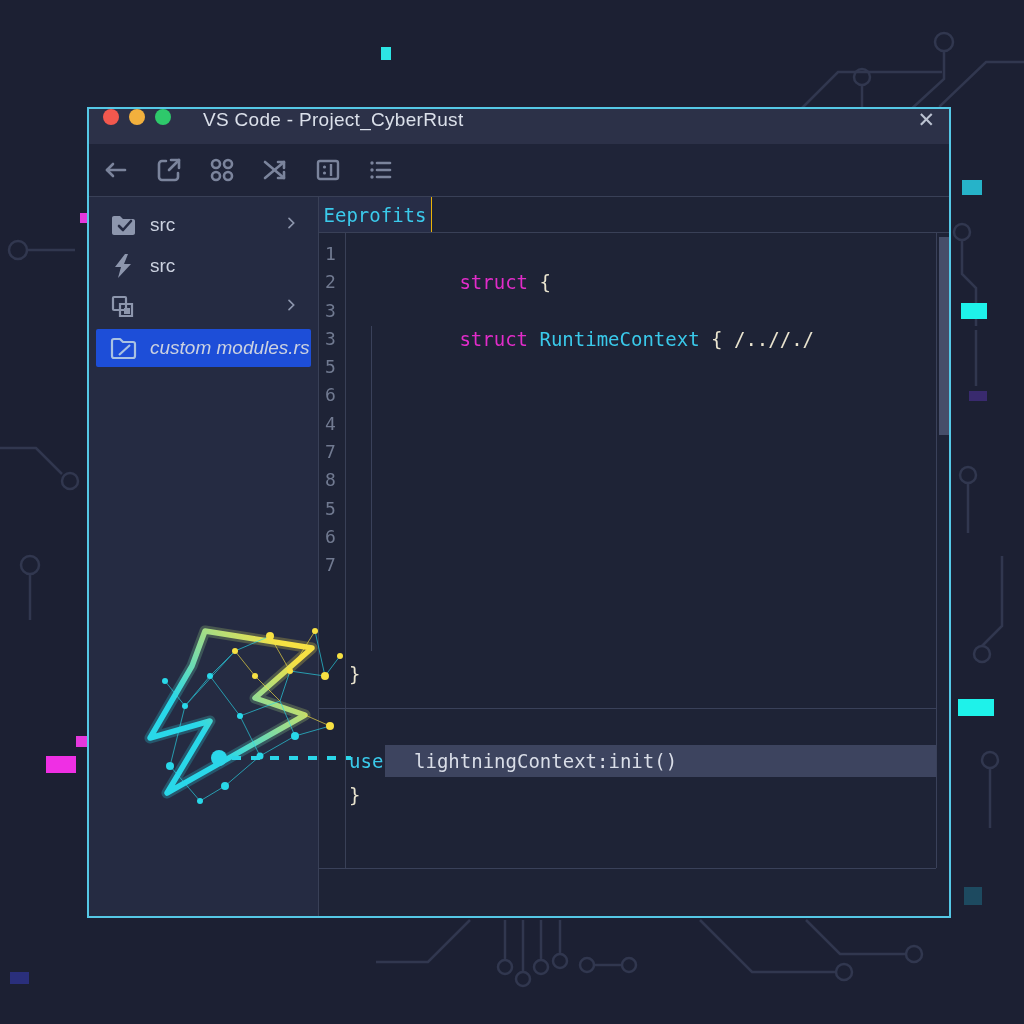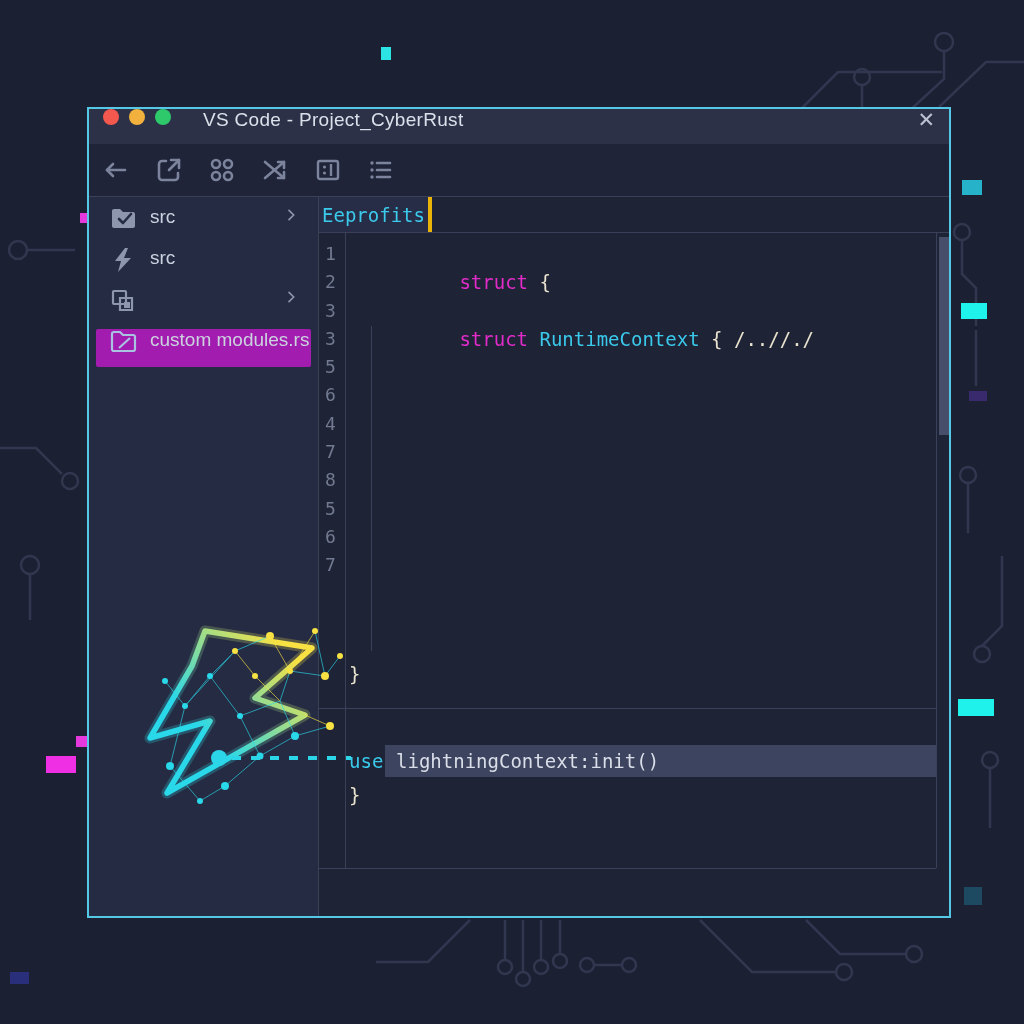--- a/index.html
+++ b/index.html
@@ -21,31 +21,31 @@
   .titlebar .close { margin-left:auto; color:#bcc3d2; font-size:21px; line-height:1; cursor:default; }
 
   .toolbar { height:53px; background:#1f2438; border-bottom:1px solid #394057;
              display:flex; align-items:center; gap:23px; padding:0 12px; }
   .toolbar svg { display:block; }
 
   .main { display:flex; height:719px; }
 
   
   .sidebar { width:230px; background:#252b42; border-right:1px solid #394057; padding-top:9px; flex:none; }
-  .sitem { height:38px; display:flex; align-items:flex-start; padding:0 12px; margin:0 7px 3px 7px;
+  .sitem { height:38px; display:flex; align-items:center; padding:0 12px; margin:0 7px 3px 7px;
            color:#ccd2e0; font-size:19px; border-radius:2px; }
   .sitem .icn { width:30px; display:flex; justify-content:center; flex:none; }
   .sitem .lbl { margin-left:12px; white-space:nowrap; }
   .sitem .chev { margin-left:auto; color:#8d96ad; }
-  .sitem.selected { background:#a21caf; }
+  .sitem.selected { background:#1d4ed8;font-style:italic; }
 
   
   .editor { flex:1; position:relative; background:#1e2336; }
   .tabrow { height:36px; border-bottom:1px solid #394057; display:flex; }
-  .tab { width:113px; background:#272d47; border-right:4px solid #eab308;
+  .tab { width:113px; background:#272d47; border-right:1px solid #eab308;
          color:#3bcaeb; font-size:19px; font-family:"DejaVu Sans Mono", monospace;
          display:flex; align-items:center; justify-content:center; }
 
   .codearea { position:absolute; top:36px; left:0; right:0; bottom:0;
               font-family:"DejaVu Sans Mono", monospace; font-size:19px; }
   .gutter { position:absolute; left:0; top:0; width:27px; height:635px;
             border-right:1px solid #394057; padding-top:7px; text-align:left; }
   .gutter div { height:28.3px; line-height:28.3px; color:#717a91; font-size:18px; padding-left:6px; }
 
   .codeline { position:absolute; white-space:pre; line-height:28.3px; height:28.3px; }
@@ -54,21 +54,21 @@
   .pun  { color:#eae4cf; }
   .cyan { color:#3ac9ea; }
   .plain{ color:#dadee8; }
 
   .indent-guide { position:absolute; left:52px; top:93px; width:1px; height:325px; background:#3a415a; }
   .divider { position:absolute; left:0; width:617px; height:1px; background:#3a415a; }
   .right-border { position:absolute; left:617px; top:0; width:1px; height:635px; background:#3a415a; }
   .scroll-thumb { position:absolute; left:620px; top:4px; width:10px; height:198px; background:#464e69; }
 
   .hl-row { position:absolute; left:66px; top:512px; width:551px; height:32px; background:#3d445f;
-            display:flex; align-items:center; padding-left:11px; }
+            display:flex; align-items:center; padding-left:29px; }
 
   
   #bolt { position:absolute; left:140px; top:616px; }
 </style>
 </head>
 <body>
 
 <svg id="circuits" width="1024" height="1024">
   <g stroke="#31374f" stroke-width="2.5" fill="none">
     <path d="M944 51 v28 l-36 33"></path>

